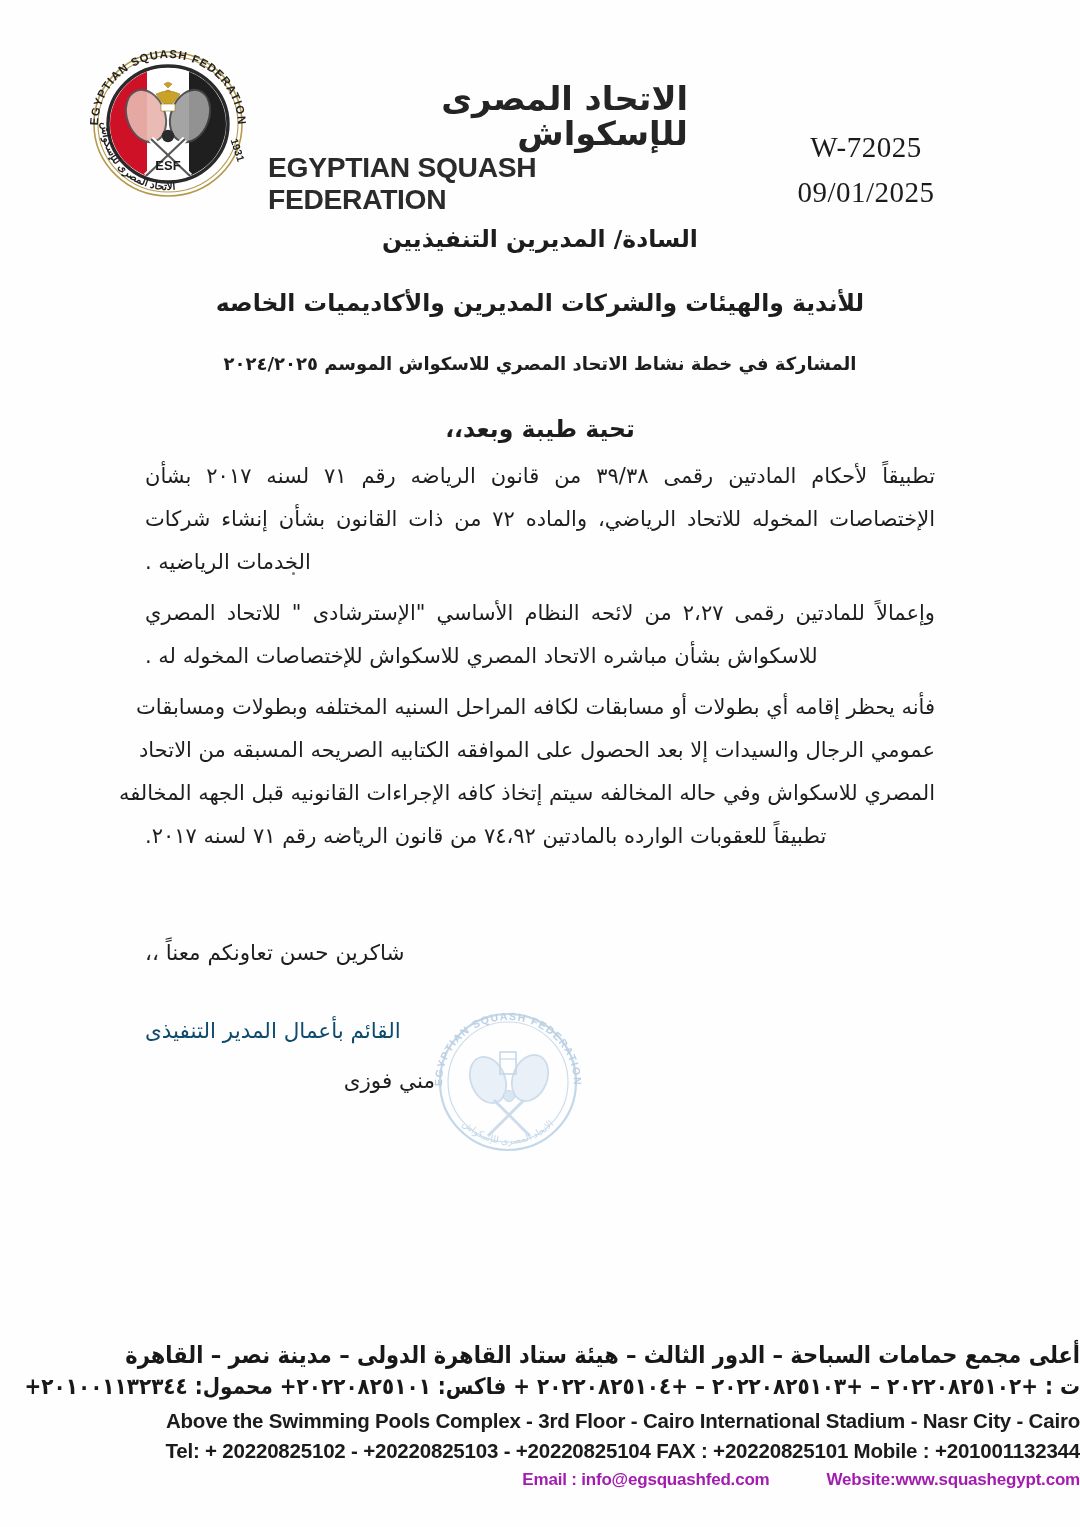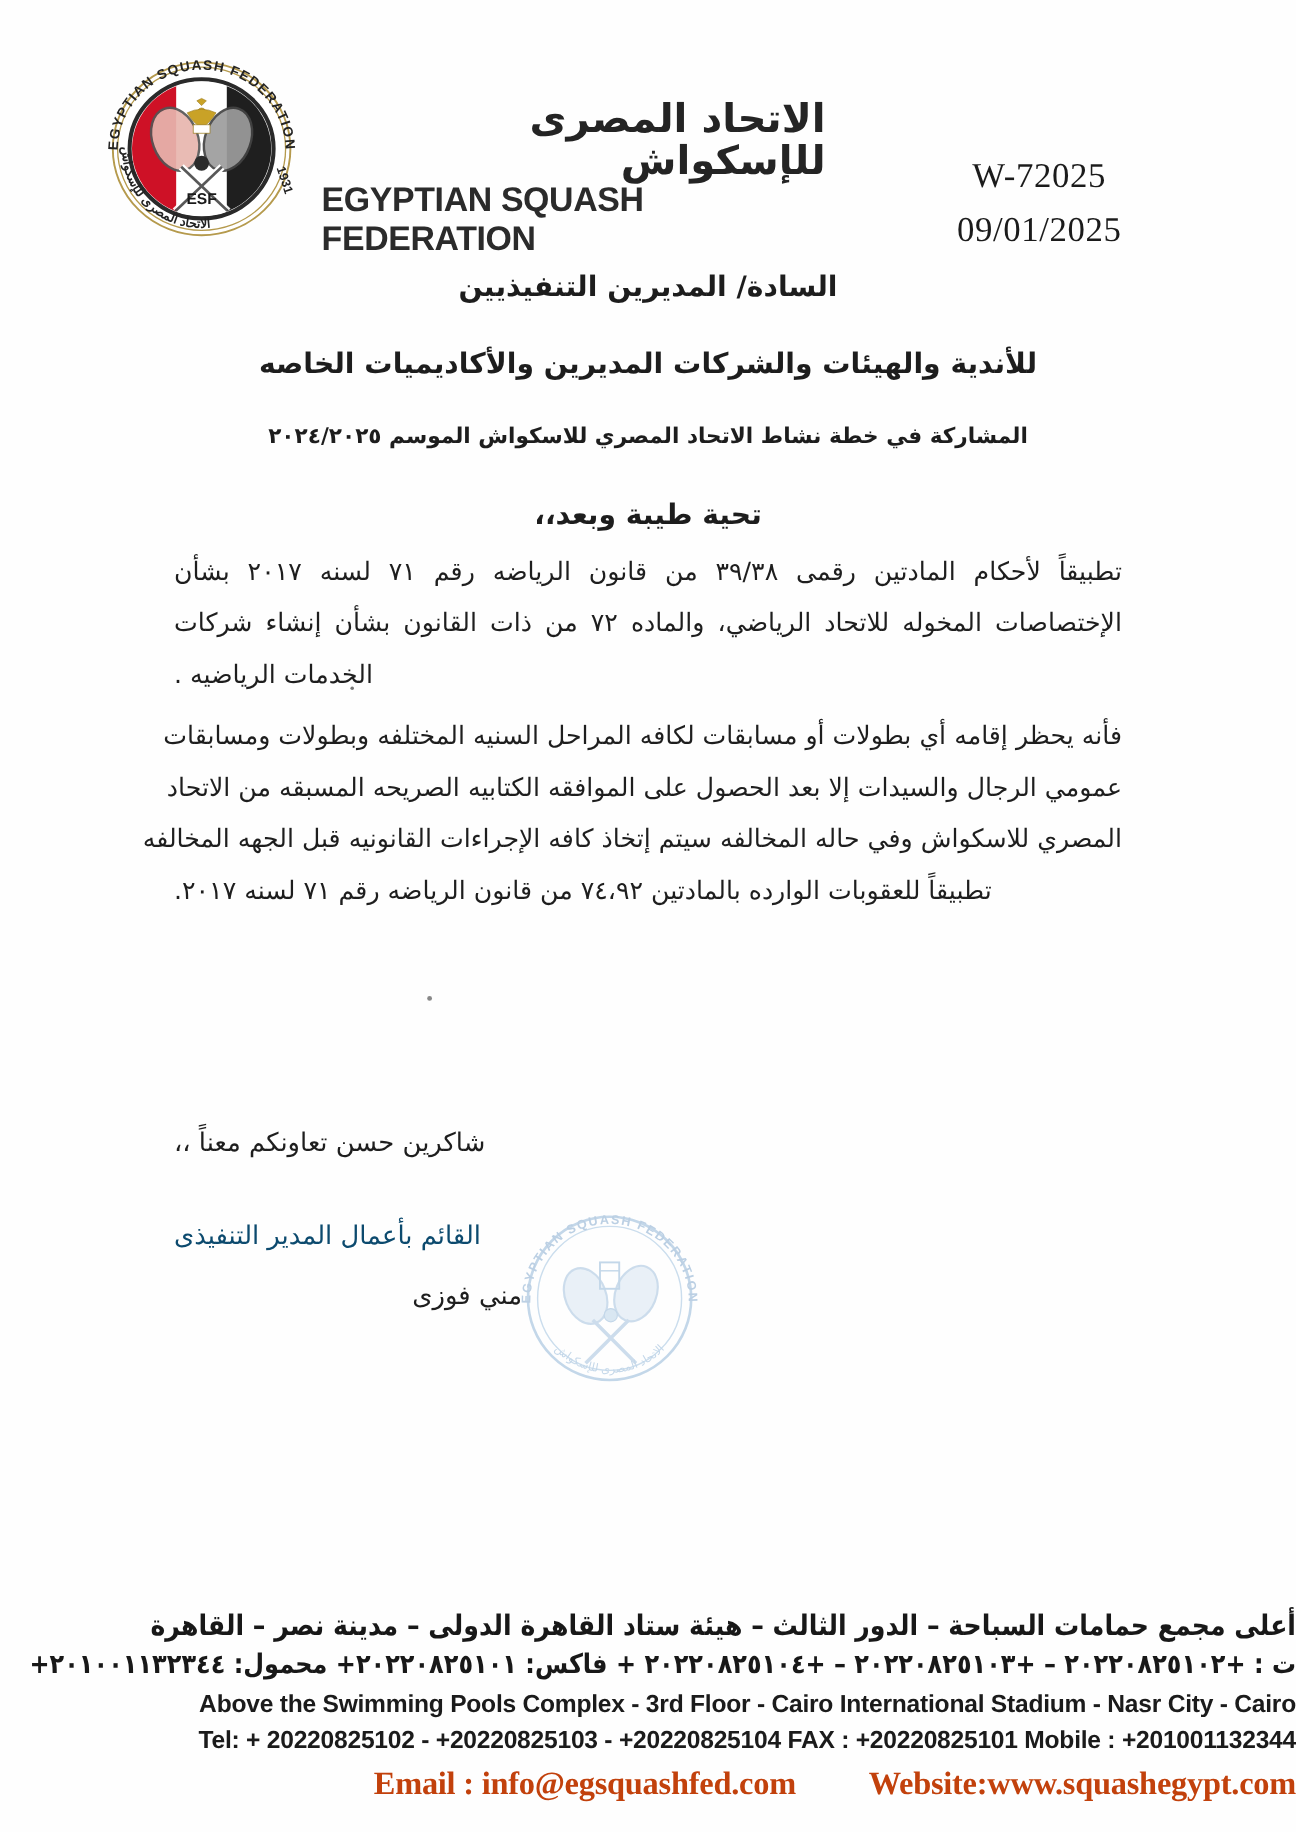--- a/index.html
+++ b/index.html
@@ -249,24 +249,24 @@
   .f-en2 {
     font-family: "Liberation Sans", sans-serif;
     font-size: 20.5px;
     font-weight: 700;
     color: #1b1b1b;
     line-height: 1.32;
     margin-top: 3px;
     letter-spacing: -0.2px;
   }
   .f-en3 {
-    font-family: Liberation Serif, serif;
-    font-size: 27px;
-    font-weight: 700;
-    color: #c2410c;
+    font-family: Liberation Sans, sans-serif;
+    font-size: 17px;
+    font-weight: 700;
+    color: #a21caf;
     line-height: 1.32;
     margin-top: 5px;
     letter-spacing: -0.2px;
   }
   .f-en3 .spacer { display: inline-block; width: 48px; }
 </style>
 </head>
 <body>
 
 <div class="page">
@@ -343,20 +343,24 @@
   <div class="greeting">تحية طيبة وبعد،،</div>
 
   <div class="body">
 
     <div class="para p1">
       <span class="ln">تطبيقاً لأحكام المادتين رقمى ٣٩/٣٨ من قانون الرياضه رقم ٧١ لسنه ٢٠١٧ بشأن</span>
       <span class="ln">الإختصاصات المخوله للاتحاد الرياضي، والماده ٧٢ من ذات القانون بشأن إنشاء شركات</span>
       <span class="ln last">الخدمات الرياضيه .</span>
     </div>
 
+    <div class="para p2">
+      <span class="ln">وإعمالاً للمادتين رقمى ٢،٢٧ من لائحه النظام الأساسي "الإسترشادى " للاتحاد المصري</span>
+      <span class="ln last">للاسكواش بشأن مباشره الاتحاد المصري للاسكواش للإختصاصات المخوله له .</span>
+    </div>
 
     <div class="para p3">
       <span class="ln">فأنه يحظر إقامه أي بطولات أو مسابقات لكافه المراحل السنيه المختلفه وبطولات ومسابقات</span>
       <span class="ln">عمومي الرجال والسيدات إلا بعد الحصول على الموافقه الكتابيه الصريحه المسبقه من الاتحاد</span>
       <span class="ln">المصري للاسكواش وفي حاله المخالفه سيتم إتخاذ كافه الإجراءات القانونيه قبل الجهه المخالفه</span>
       <span class="ln last">تطبيقاً للعقوبات الوارده بالمادتين ٧٤،٩٢ من قانون الرياضه رقم ٧١ لسنه ٢٠١٧.</span>
     </div>
   </div>
 
   <div class="stray-dot"></div>

